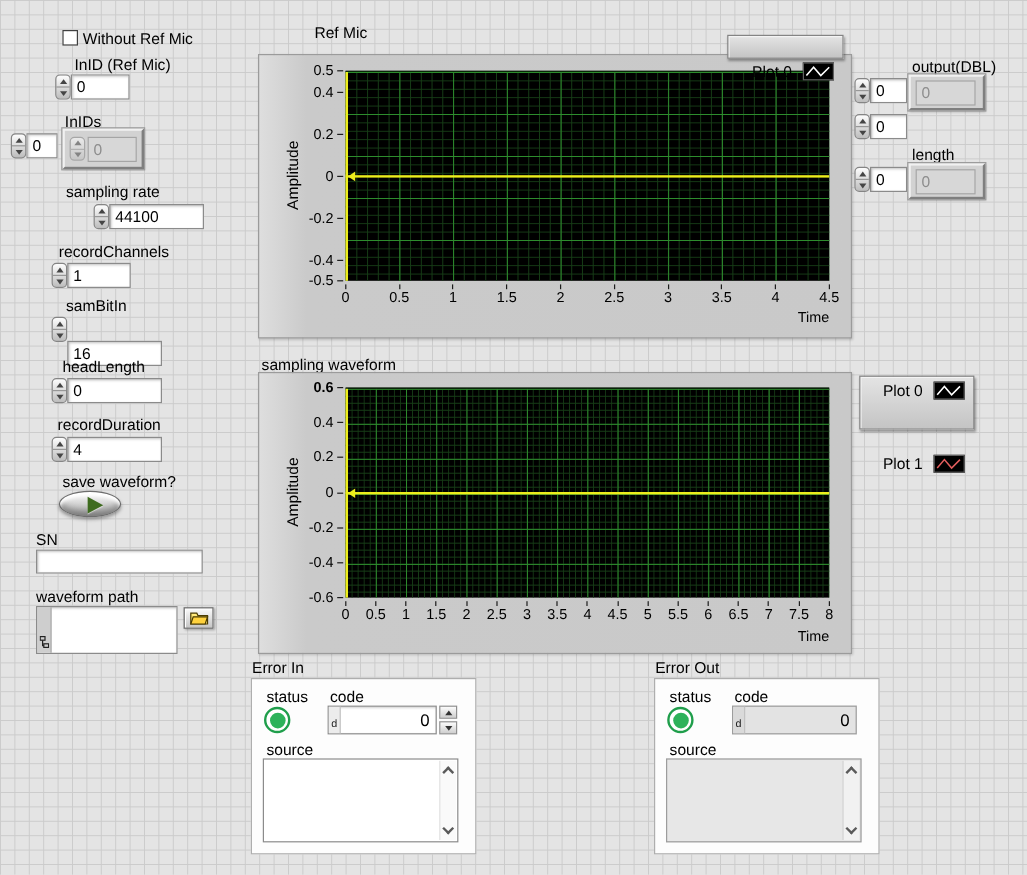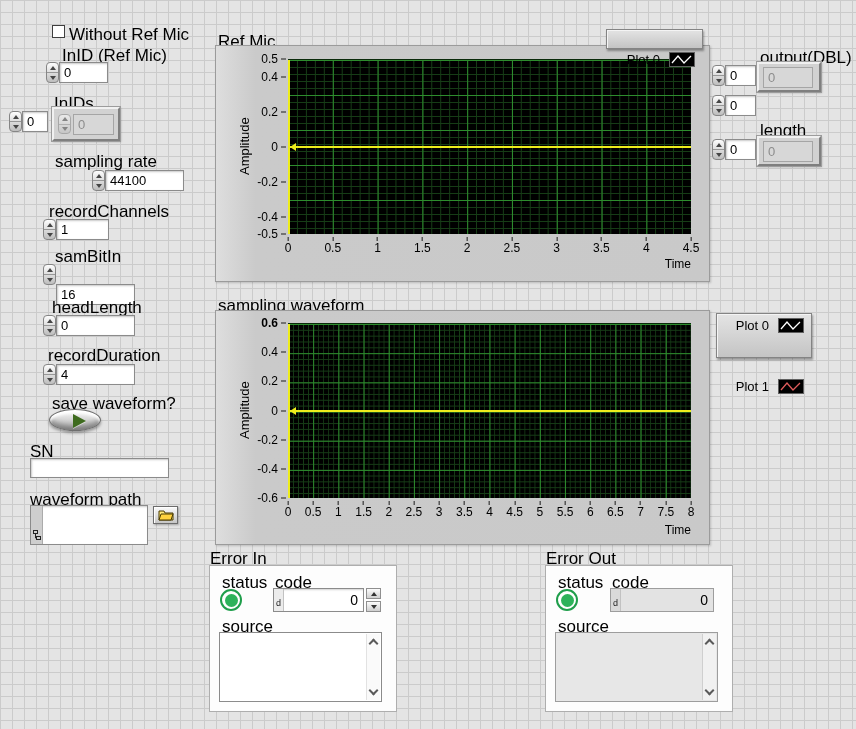--- a/index.html
+++ b/index.html
@@ -10,21 +10,21 @@
     background:#e3e3e3;
   }
   .panel {
     position:relative; width:856px; height:729px; overflow:hidden;
     background-color:#e4e4e4;
     background-image:
       linear-gradient(#cbcbcb 1px, transparent 1px),
       linear-gradient(90deg, #cbcbcb 1px, transparent 1px);
     background-size:12px 12px;
   }
-  .lbl { position:absolute; font-size:17px; white-space:nowrap; }
+  .lbl { position:absolute; font-size:13px; white-space:nowrap; }
   .row { position:absolute; display:flex; align-items:flex-start; }
   
   .spin { width:13px; height:21px; border:1px solid #858585; border-radius:4px;
           background:linear-gradient(#fdfdfd,#bdbdbd); display:flex; flex-direction:column; flex:none; }
   .spin .up,.spin .dn { flex:1; display:flex; align-items:center; justify-content:center; }
   .spin .up { border-bottom:1px solid #979797; }
   .spin .up::after { content:""; border-left:3px solid transparent; border-right:3px solid transparent; border-bottom:4px solid #454545; }
   .spin .dn::after { content:""; border-left:3px solid transparent; border-right:3px solid transparent; border-top:4px solid #454545; }
   .spin.dim { opacity:.55; }
   
@@ -129,21 +129,21 @@
   </div>
   <div class="shell" style="left:52px;top:107px;width:68px;height:34px;">
     <span class="spin dim" style="height:20px;">
         <span class="up"></span>
         <span class="dn"></span>
       </span>
     <span class="vbox dim" style="width:44px;">0</span>
   </div>
 
   <div class="lbl" style="left:55px;top:152px;">sampling rate</div>
-  <div class="row" style="left:54px;top:170px;padding-left:38px;">
+  <div class="row" style="left:40px;top:170px;padding-left:38px;">
     <span class="spin">
         <span class="up"></span>
         <span class="dn"></span>
       </span>
     <span class="vbox" style="width:79px;">44100</span>
   </div>
 
   <div class="lbl" style="left:49px;top:202px;">recordChannels</div>
   <div class="row" style="left:43px;top:219px;">
     <span class="spin">
@@ -199,21 +199,21 @@
     </div>
     <div style="flex:1;"></div>
   </div>
   <div class="browse" style="left:153px;top:506px;">
     <svg width="16" height="12" viewBox="0 0 16 12">
       <path d="M1 2h5l1 2h8v7H1z" fill="#ffe97a" stroke="#4a3b00"></path>
       <path d="M3 5h12l-2 6H1z" fill="#ffd23e" stroke="#4a3b00"></path>
     </svg>
   </div>
 
-  <div class="lbl" style="left:218px;top:32px;">Ref Mic</div>
+  <div class="lbl" style="left:218px;top:20px;padding-left:44px;">Ref Mic</div>
   <div class="graph" style="left:215px;top:45px;width:495px;height:237px;">
     <div class="ylab" style="left:20px;top:13px;width:16px;height:175px;">Amplitude</div>
     <div class="yticks" style="left:24px;top:13px;width:46px;height:175px;">
         <span class="ytick" style="top: 0%;">0.5</span>
         <span class="ytick" style="top: 10%;">0.4</span>
         <span class="ytick" style="top: 30%;">0.2</span>
         <span class="ytick" style="top: 50%;">0</span>
         <span class="ytick" style="top: 70%;">-0.2</span>
         <span class="ytick" style="top: 90%;">-0.4</span>
         <span class="ytick" style="top: 100%;">-0.5</span>

